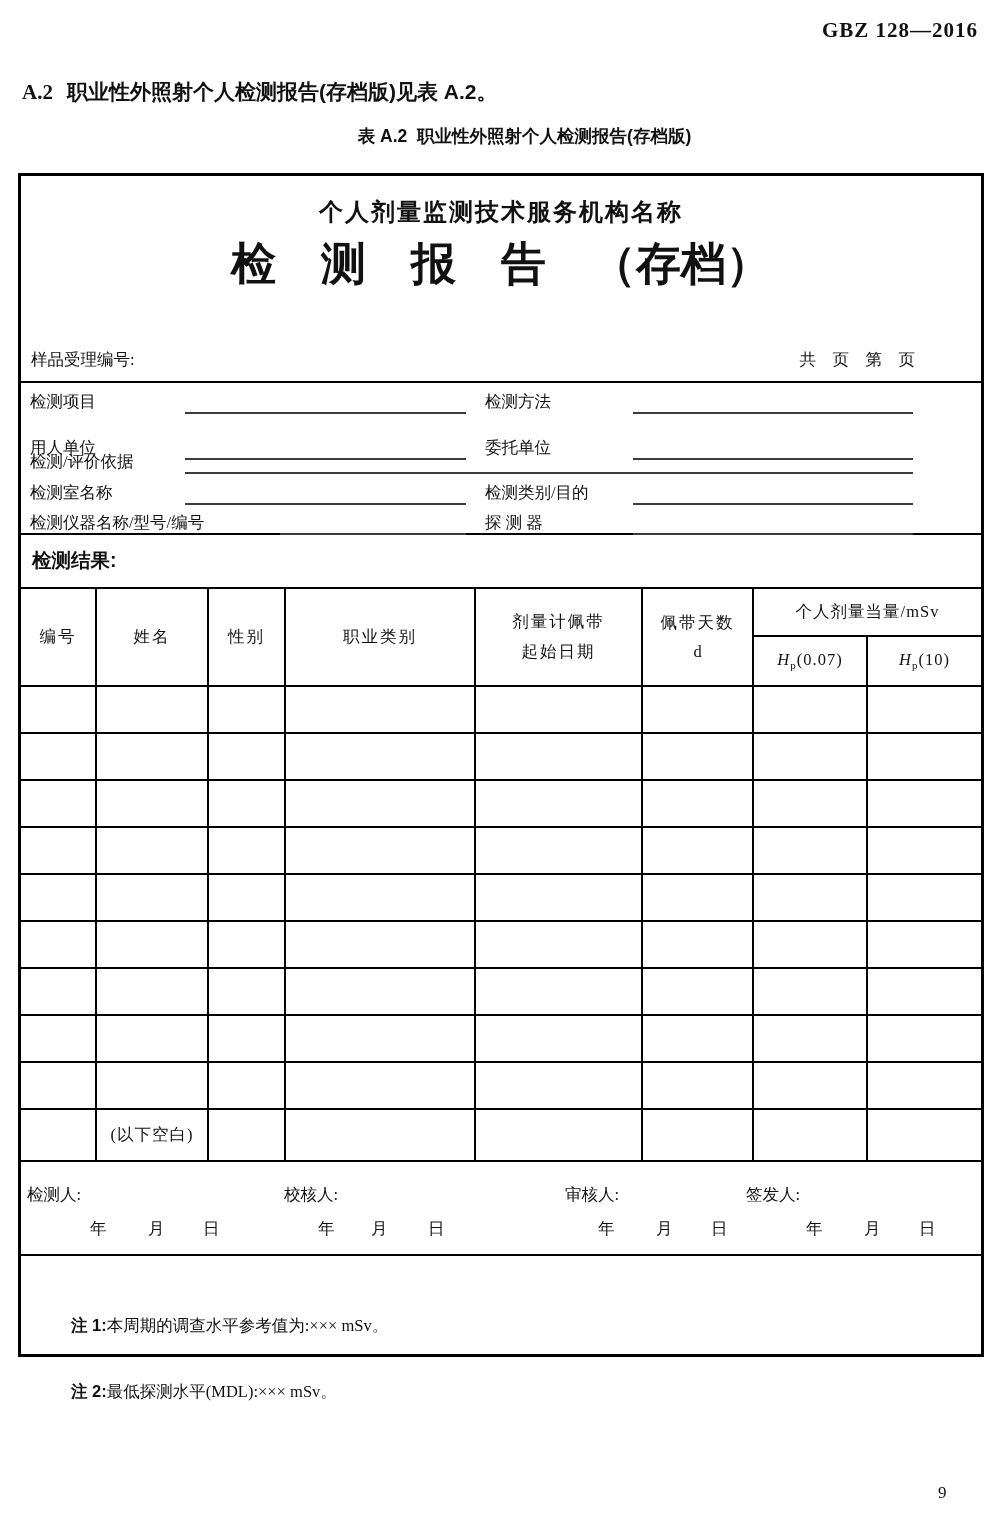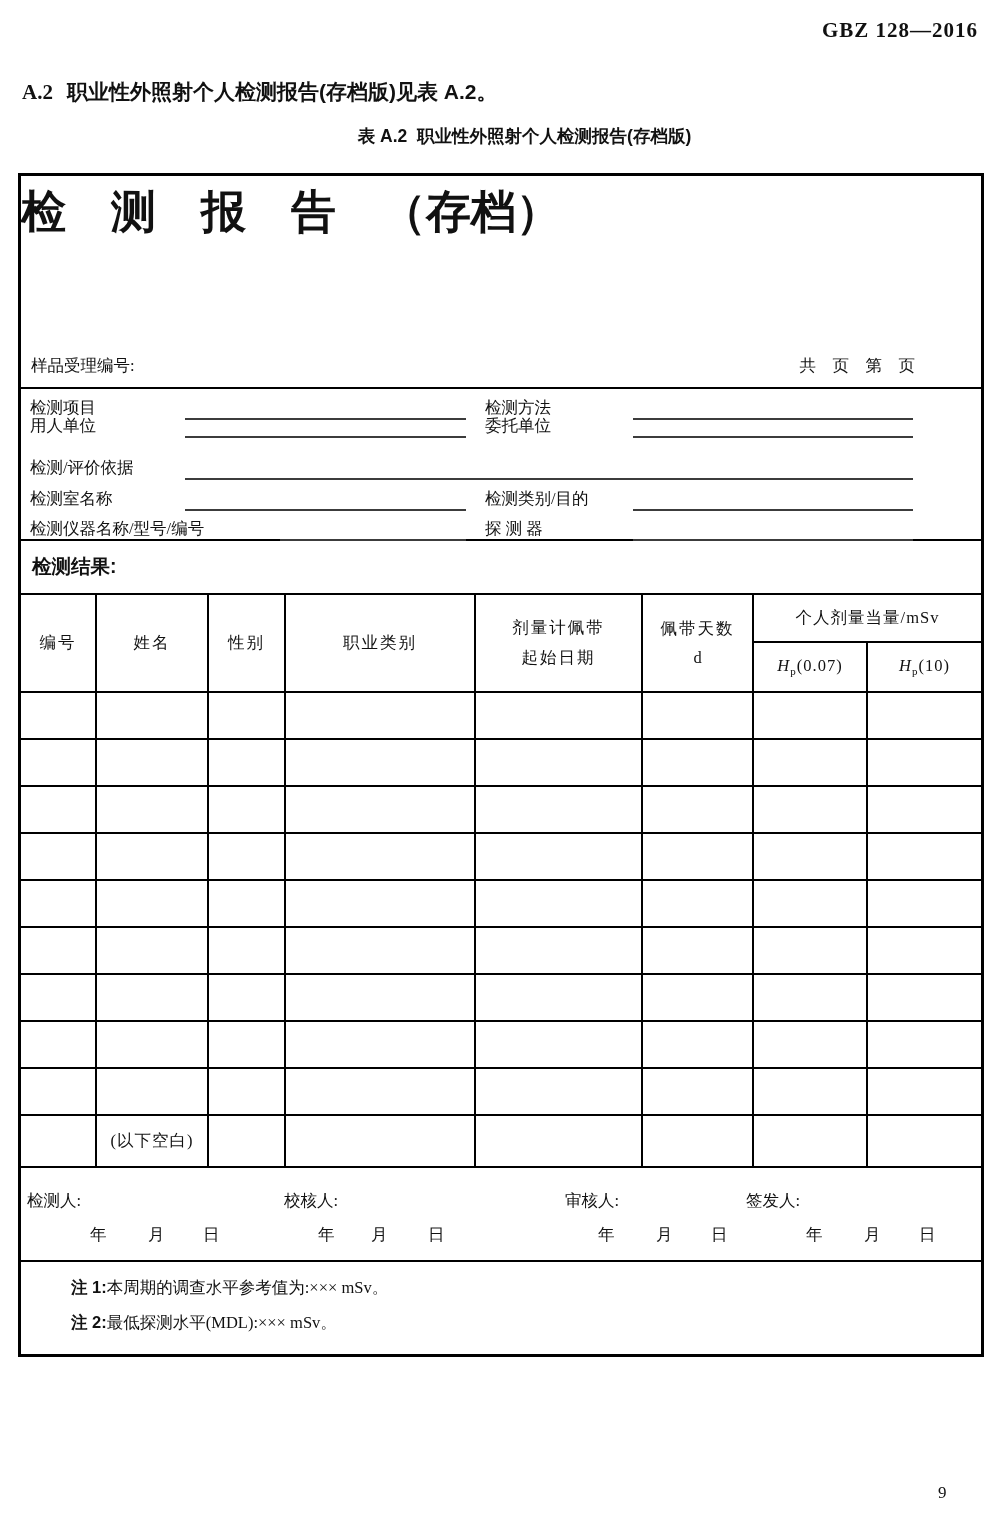--- a/index.html
+++ b/index.html
@@ -37,40 +37,40 @@
   .title-section {
     position:relative; height:207px;
     border-bottom:2px solid #000;
   }
   .org-title {
     padding-top:20px; text-align:center;
     font-family:"Liberation Sans", sans-serif;
     font-weight:bold; font-size:24px; letter-spacing:2px;
   }
   .report-title {
-    margin-top:6px; 
+    margin-top:6px; text-align:center;
     font-family:"Liberation Sans", sans-serif;
     font-weight:bold; font-size:45px; white-space:pre;
   }
   .sample-row {
     position:absolute; bottom:10px; left:0; width:100%;
     display:flex; justify-content:space-between;
     font-size:16.5px;
   }
   .sample-row .left { padding-left:10px; }
   .sample-row .right { padding-right:66px; white-space:pre; }
   
   .fields-section {
     position:relative; height:152px;
     border-bottom:2px solid #000; font-size:16.5px;
   }
   .f-row { position:absolute; left:0; width:100%; height:30px; }
   .f-row .lab { position:absolute; bottom:6px; white-space:pre; }
   .f-row .ul  { position:absolute; bottom:5px; border-bottom:2px solid #3c3c3c; }
-  .r1 { top:6px; } .r2 { top:24px; } .r3 { top:66px; } .r4 { top:97px; } .r5 { top:127px;text-align:right; }
+  .r1 { top:6px; } .r2 { top:52px; } .r3 { top:66px; } .r4 { top:97px; } .r5 { top:127px;text-align:right; }
   .lab-l  { left:9px; }
   .lab-r  { left:464px; }
   .ul-l   { left:164px; width:281px; }
   .ul-r   { left:612px; width:280px; }
   .ul-long{ left:164px; width:728px; }
   .ul-l5  { left:259px; width:186px; }
   
   .results-band {
     height:52px; line-height:50px; padding-left:11px;
     border-bottom:0; font-family:"Liberation Sans", sans-serif;
@@ -102,36 +102,37 @@
   .sig-section {
     position:relative; height:94px;
     border-bottom:2px solid #000;
     font-size:16.5px;
   }
   .sig-section span { position:absolute; white-space:pre; }
   .sig-name { top:22px; }
   .sig-date { top:56px; }
   
   .notes-section { position:relative; padding:15px 0 0 50px; font-size:16.5px; }
-  .note-line { margin-bottom:13px; white-space:pre; }
+  .note-line { margin-bottom:13px; white-space:pre;margin-top:44px; }
   .note-label { font-family:"Liberation Sans", sans-serif; font-weight:bold; }
   .page-number { position:absolute; left:938px; top:1483px; font-size:17px; }
 </style>
 </head>
 <body>
 
 <div class="std-code">GBZ 128—2016</div>
 
 <div class="intro"><span class="clause">A.2</span><span>职业性外照射个人检测报告(存档版)见表 A.2。</span></div>
 
 <div class="caption">表 A.2  职业性外照射个人检测报告(存档版)</div>
 
 <div class="report-box">
 
   <div class="title-section">
+    <div class="org-title">个人剂量监测技术服务机构名称</div>
     <div class="report-title">检　测　报　告　（存档）</div>
     <div class="sample-row">
       <span class="left">样品受理编号:</span>
       <span class="right">共　页　第　页</span>
     </div>
   </div>
 
   <div class="fields-section">
     <div class="f-row r1">
       <span class="lab lab-l">检测项目</span>

